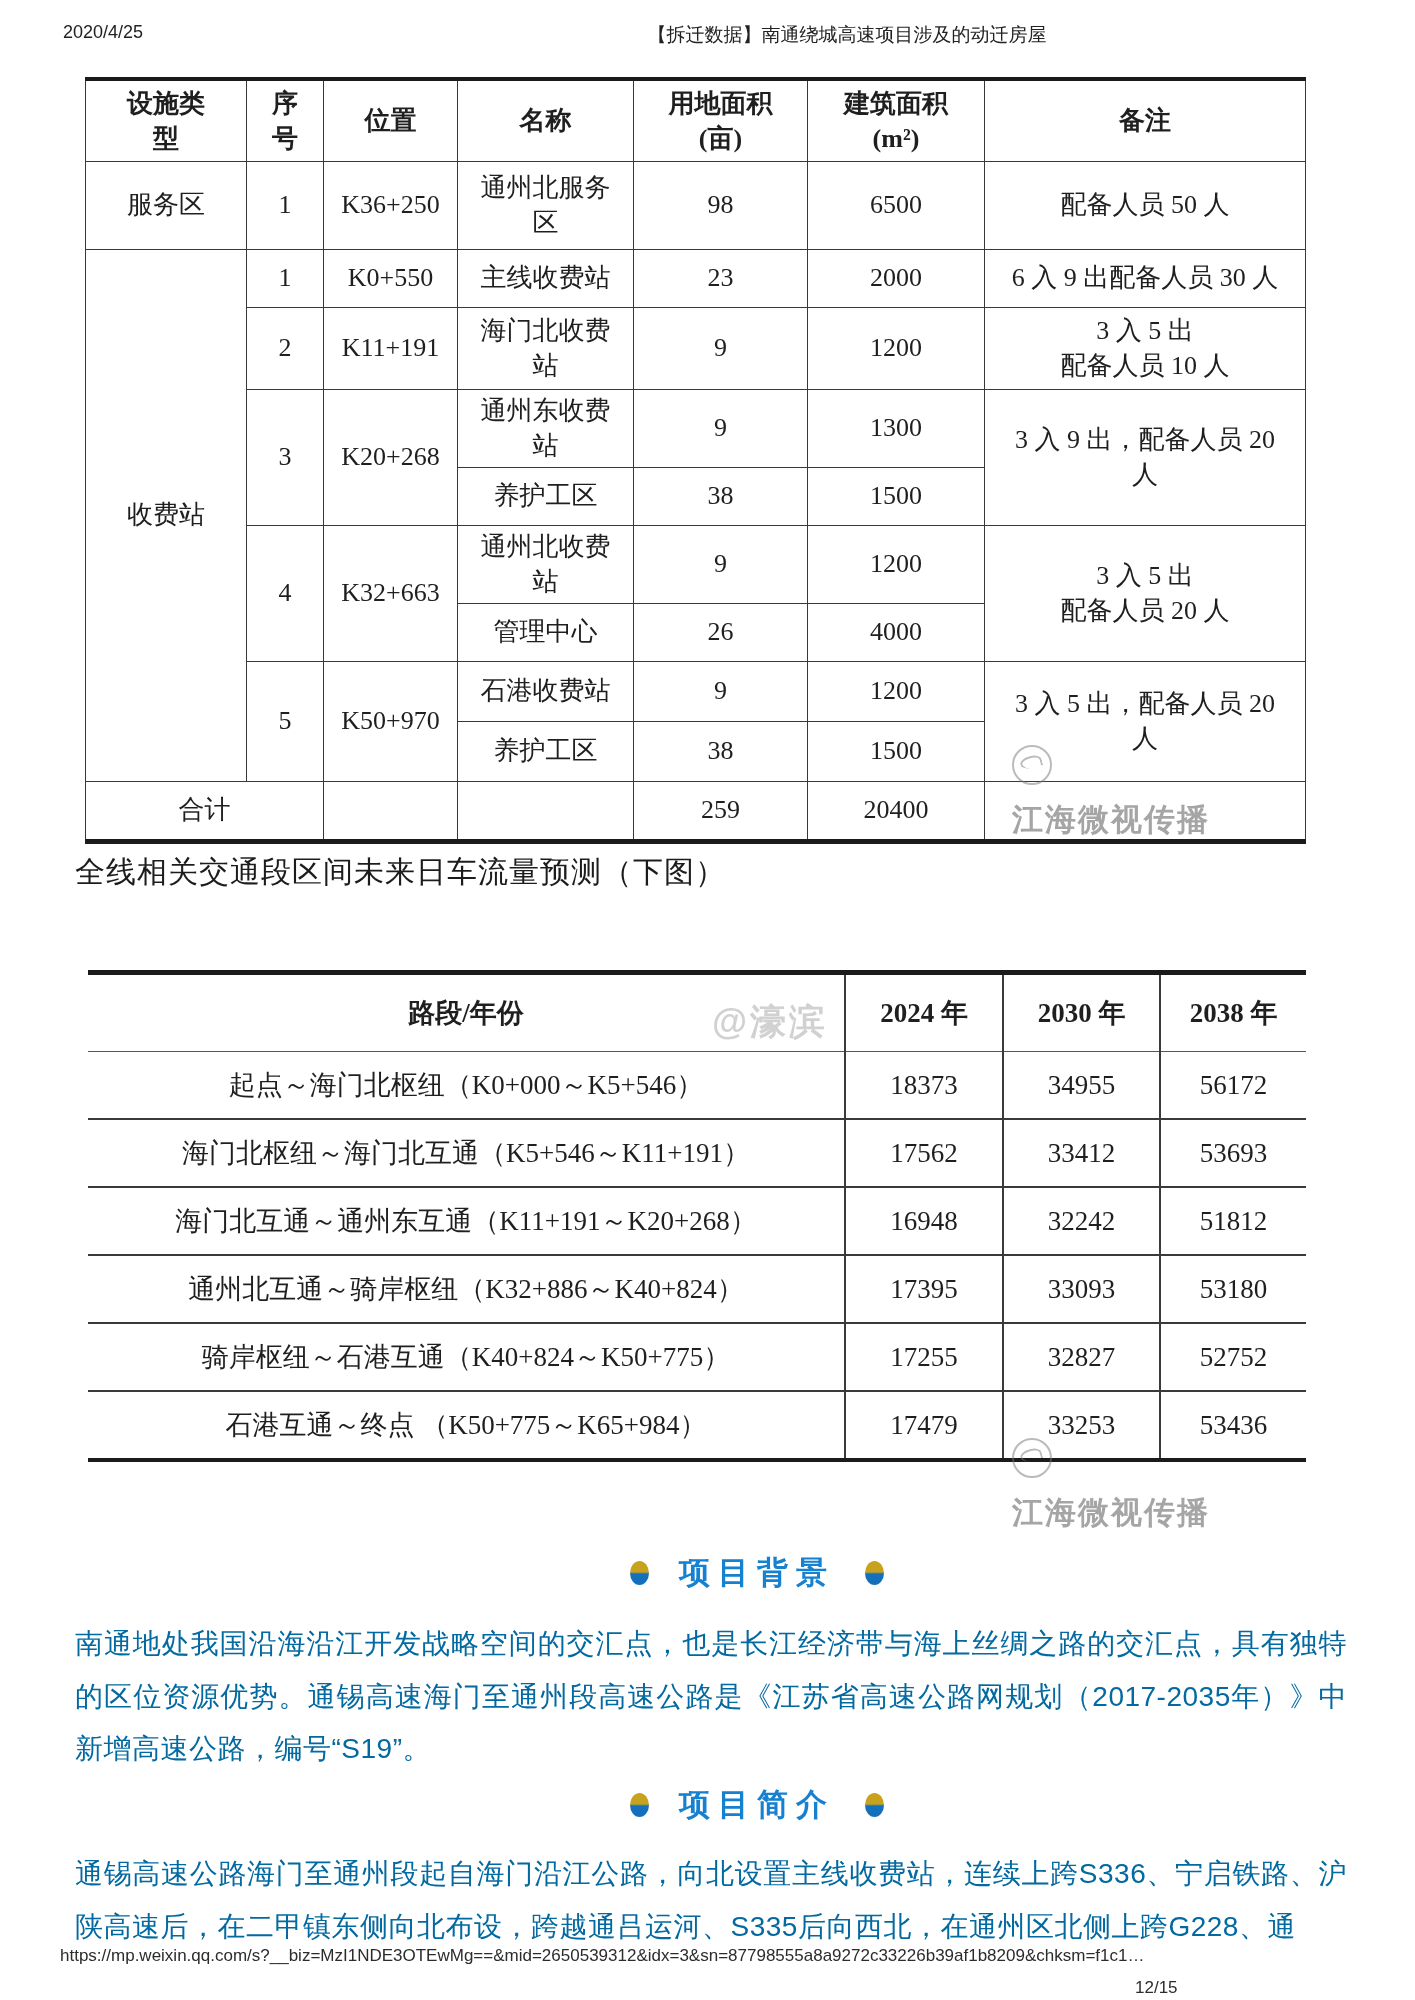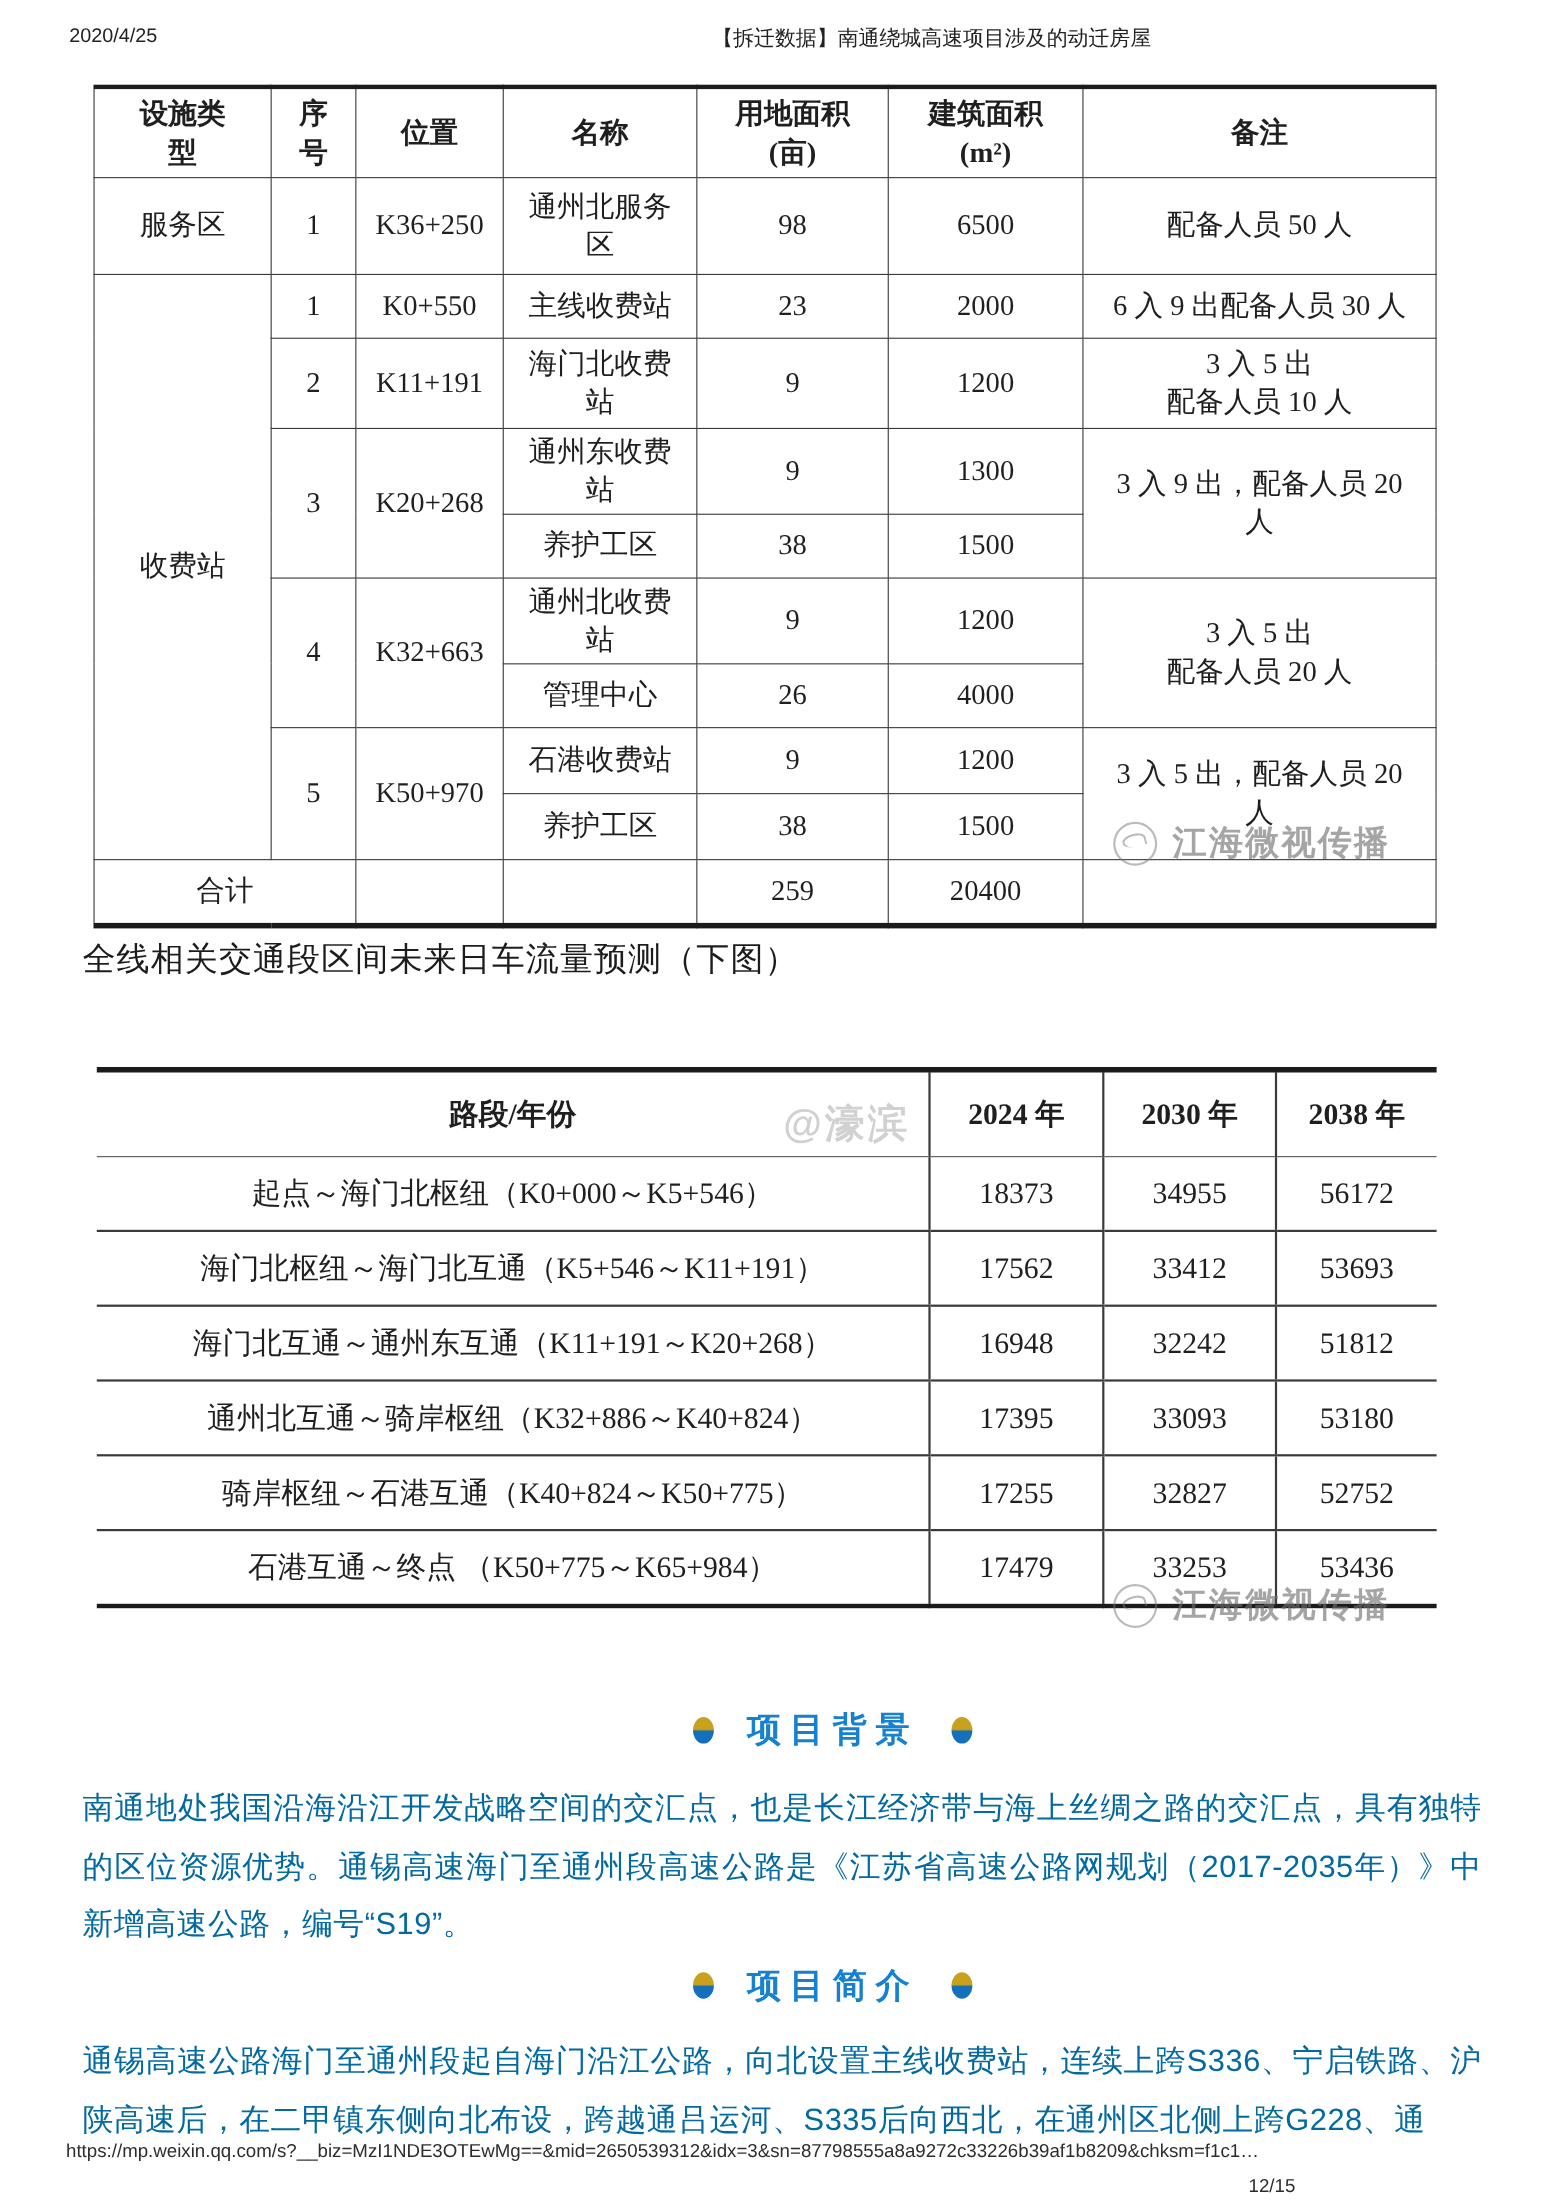--- a/index.html
+++ b/index.html
@@ -60,24 +60,24 @@
     font-size:27px;
   }
   .tbl2 th,.tbl2 td{border-bottom:2px solid #3a3a3a;}
   .tbl2 tr>*+*{border-left:2px solid #3a3a3a;}
   .tbl2 thead th{font-weight:bold;height:72px;border-bottom:1.5px solid #555;}
   .tbl2 tbody td{height:62px;}
   .tbl2 tbody tr:last-child td{border-bottom:none;}
 
   
   .wm-jianghai{
-    position:absolute;display:flex;align-items:flex-end;gap:14px;
+    position:absolute;display:flex;align-items:flex-start;gap:14px;
     color:rgba(110,110,110,0.62);
     font-family:Liberation Sans, sans-serif;
-    font-weight:bold;font-size:31px;letter-spacing:2px;pointer-events:none;
+    font-weight:bold;font-size:31px;letter-spacing:2px;pointer-events:none;flex-direction:column;
   }
   .wm-logo{
     width:36px;height:36px;border-radius:50%;
     border:2.5px solid rgba(120,120,120,0.5);
     position:relative;flex:0 0 auto;
   }
   .wm-logo::after{
     content:"";position:absolute;left:6px;top:9px;width:18px;height:10px;
     border-radius:50% 50% 0 50%;border:2px solid rgba(120,120,120,0.5);border-bottom:none;
     transform:rotate(-15deg);

